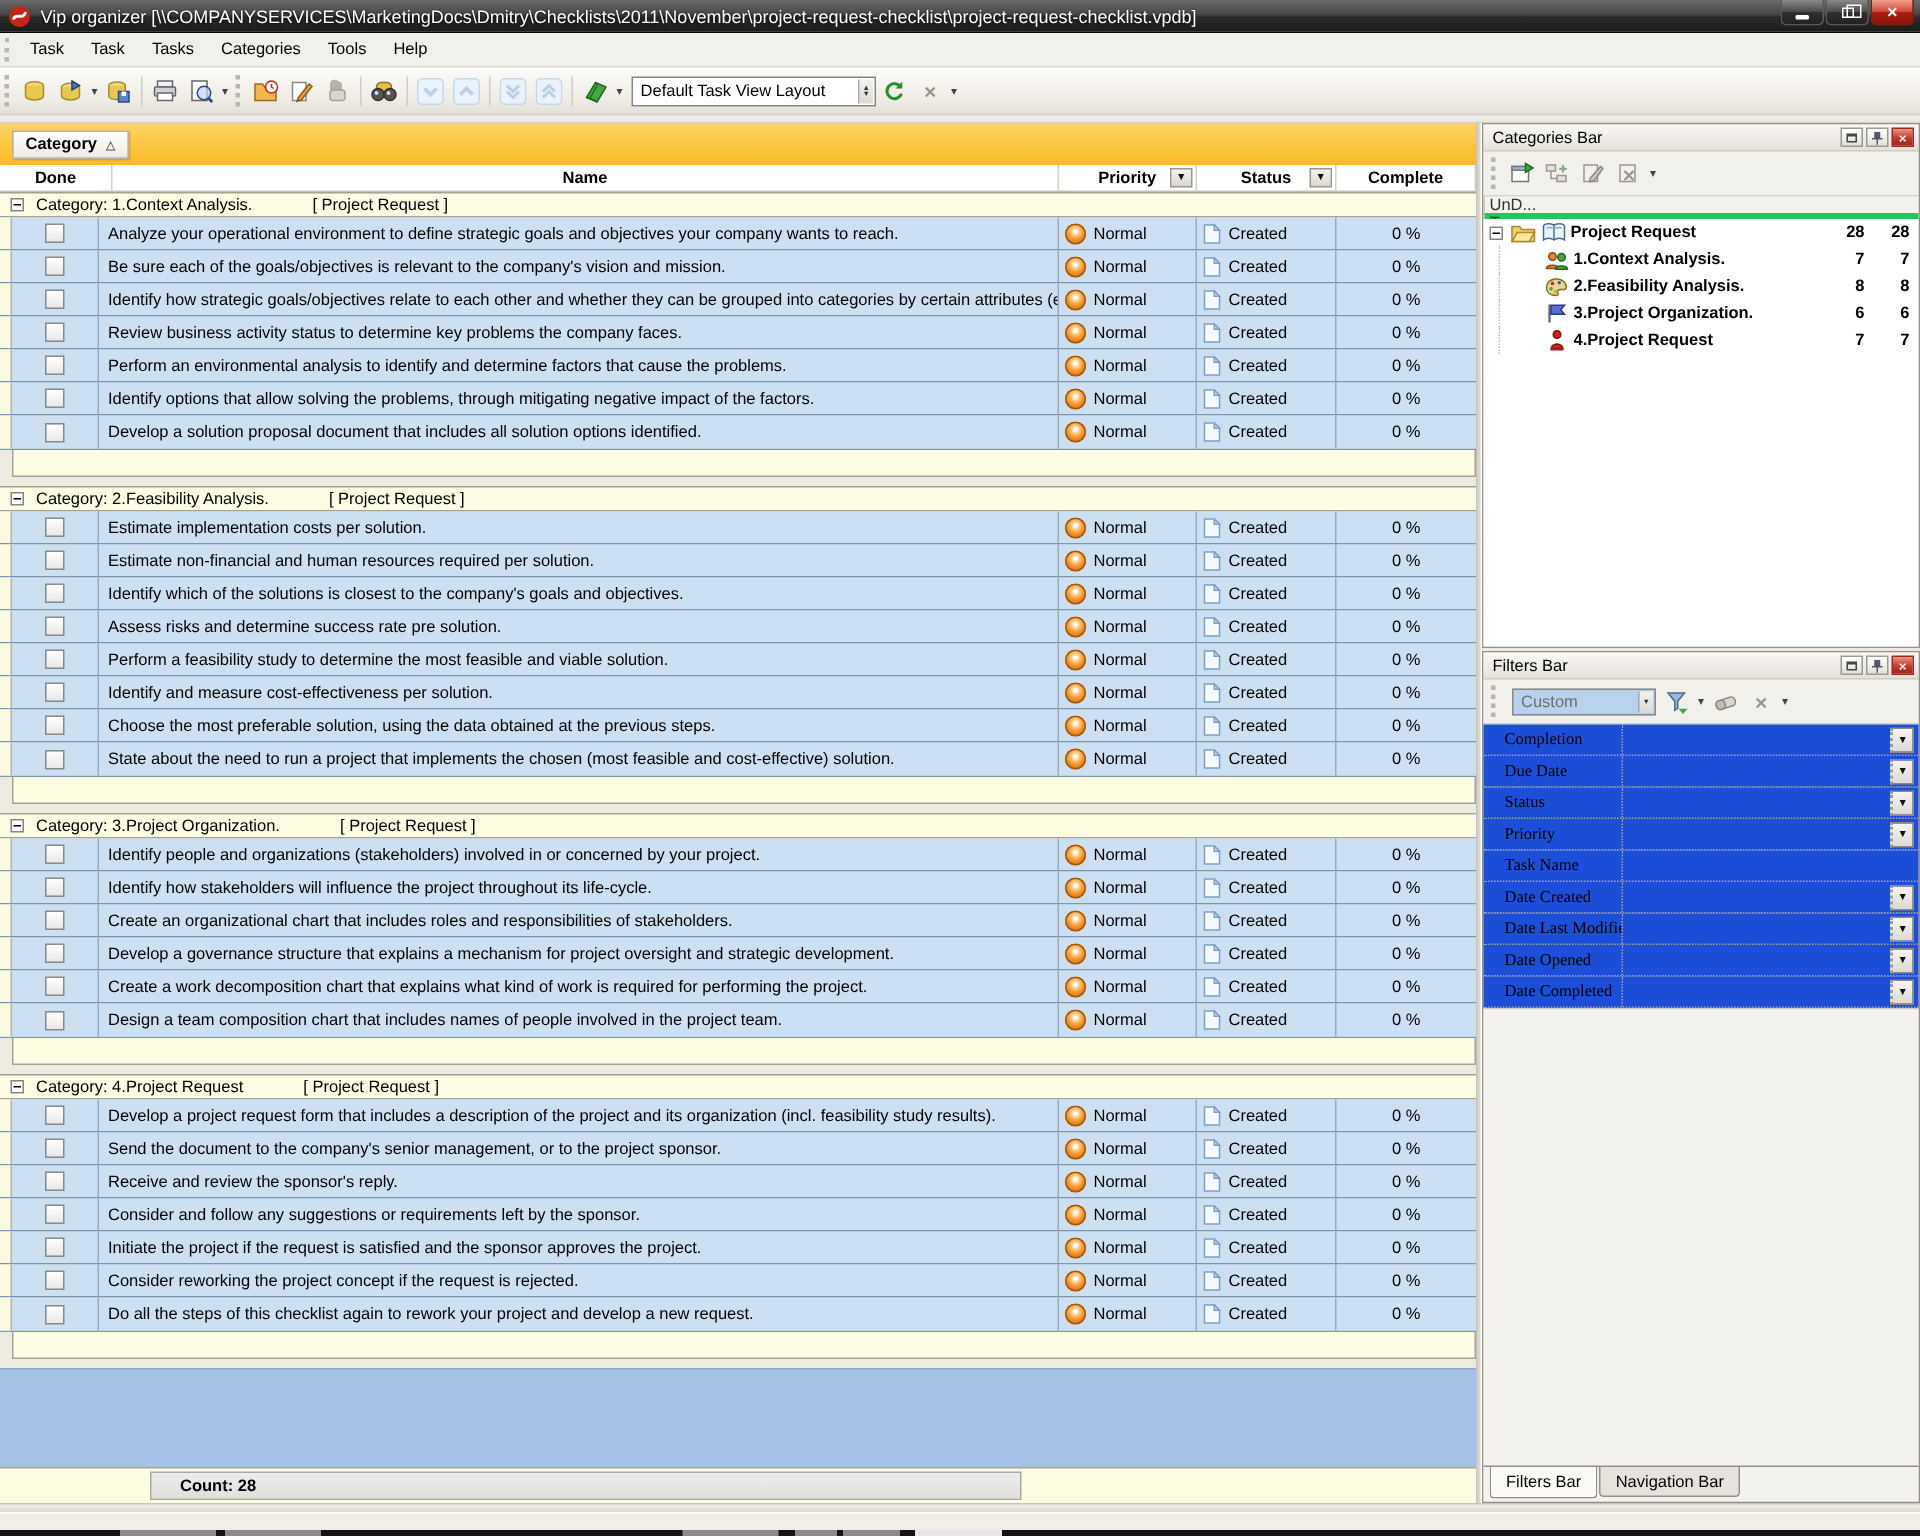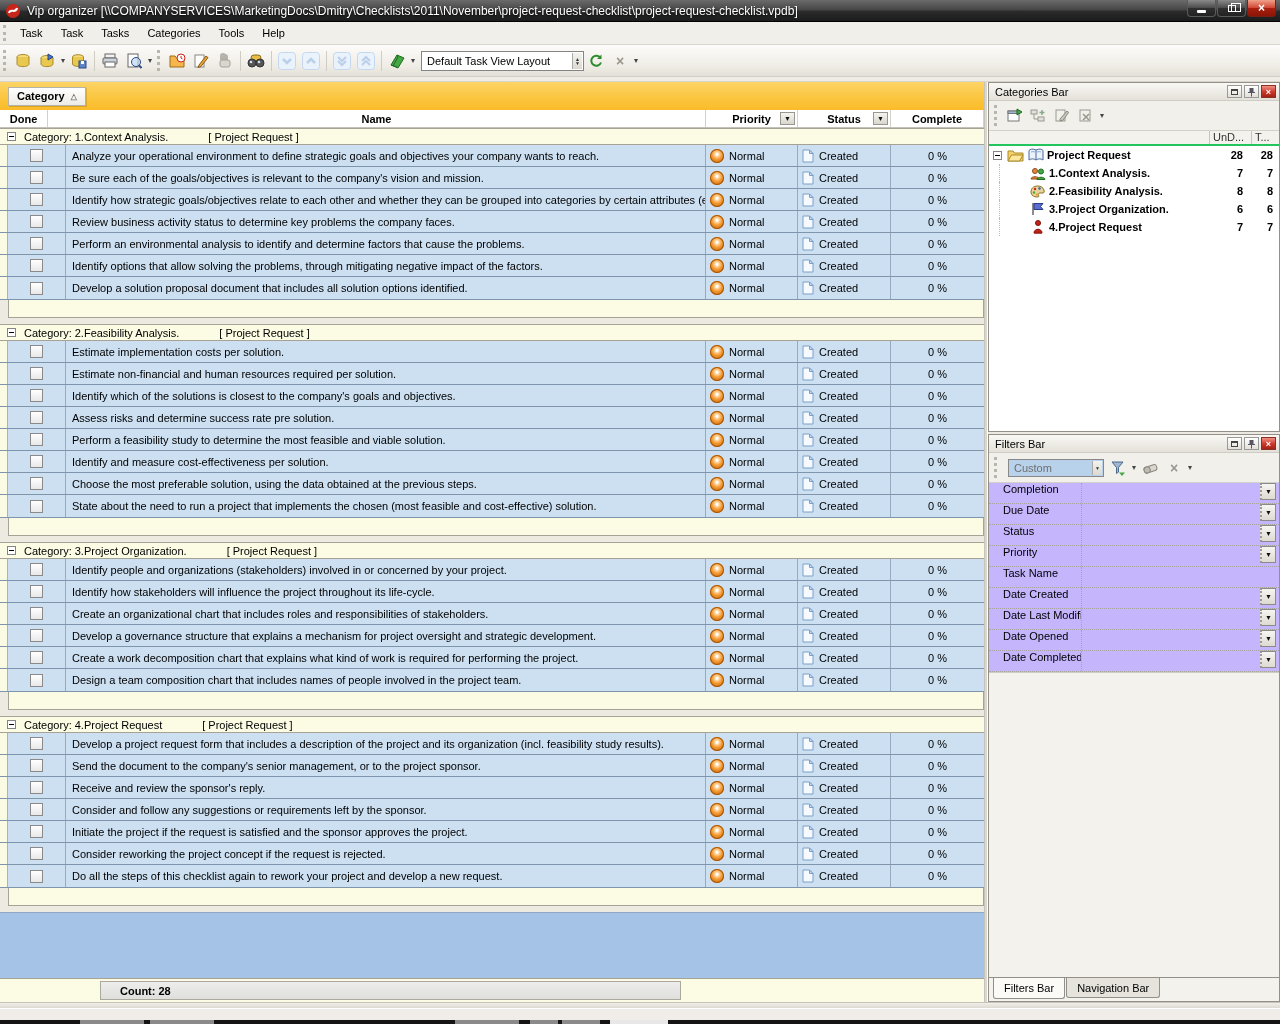--- a/index.html
+++ b/index.html
@@ -49,21 +49,21 @@
 
   
   .groupbar { height:28px; background:linear-gradient(#FDD466,#FBC53D 60%,#FABB29); display:flex; align-items:center; padding-left:8px; }
   .groupbar-btn { height:19px; background:linear-gradient(#FFFFFF,#EDEBE4); border:1px solid #B5B2A8; padding:2px 8px;
     font-weight:bold; display:flex; align-items:center; gap:6px; box-shadow:1px 1px 0 rgba(120,90,0,.25); }
   .sort-tri { font-size:8px; color:#777; }
 
   
   .colhead { height:18px; background:#fff; display:flex; font-weight:bold; border-bottom:1px solid #C4C1B8; }
   .colhead .cell { border-right:1px solid #D4D1C8; display:flex; align-items:center; justify-content:center; position:relative; }
-  .ch-done { width:48px; } .ch-name { flex:1; } .ch-pri { width:92px; } .ch-status { width:93px; } .ch-complete { width:93px; border-right:none; }
+  .ch-done { width:75px; } .ch-name { flex:1; } .ch-pri { width:92px; } .ch-status { width:93px; } .ch-complete { width:93px; border-right:none; }
   .filter-btn { position:absolute; right:2px; top:2px; width:15px; height:13px; border:1px solid #9A978E;
     background:linear-gradient(#F6F4F0,#D9D6CE); display:flex; align-items:center; justify-content:center; font-size:7px; color:#111; }
 
   
   .list-area { flex:1; display:flex; flex-direction:column; overflow:hidden; }
   .cat-row { height:17px; background:#FCFCE4; border:1px solid #A6A396; border-left:none; border-right:none;
     display:flex; align-items:center; }
   .expand-box { width:9px; height:9px; background:#fff; border:1px solid #848484; margin:0 8px 0 7px; position:relative; }
   .expand-box::before { content:""; position:absolute; left:1px; right:1px; top:3px; height:1px; background:#000; }
   .cat-tag { margin-left:40px; }
@@ -96,40 +96,40 @@
   .panel-title { height:18px; background:linear-gradient(#FAF8F4,#E4E1DA); border-bottom:1px solid #CFCCC3;
     display:flex; align-items:center; padding-left:6px; position:relative; }
   .panel-btns { position:absolute; right:3px; top:2px; display:flex; gap:2px; }
   .p-btn { width:15px; height:13px; border:1px solid #999; background:linear-gradient(#fff,#e3e0d9);
     display:flex; align-items:center; justify-content:center; font-size:8px; color:#333; }
   .p-btn.close { background:linear-gradient(#F09083,#C9382A 55%,#A42113); border-color:#8d2f22; color:#fff; font-weight:bold; font-size:9px; }
   .glyph-panelwin { width:7px; height:6px; border:1px solid #444; border-top:2px solid #444; }
   .panel-toolbar { height:30px; border-bottom:1px solid #D4D1C8; display:flex; align-items:center; padding-left:2px; background:#F2F0EB; }
 
   
-  .tree-head { height:15px; background:#F4F2ED; border-bottom:2px solid #22c55e; display:flex; color:#333; }
+  .tree-head { height:15px; background:#F4F2ED; border-bottom:4px solid #22c55e; display:flex; color:#333;flex-direction:column; }
   .tree-head .spacer { flex:1; }
   .th-undone { width:42px; border-left:1px solid #C8C5BC; padding-left:3px; }
   .th-total { width:28px; border-left:1px solid #C8C5BC; padding-left:3px; }
   .tree-body { flex:1; background:#fff; overflow:hidden; }
   .tree-row { height:18px; display:flex; align-items:center; font-weight:bold; }
   .tree-row .lbl { white-space:nowrap; overflow:hidden; flex:1; }
   .tree-num1 { width:42px; text-align:right; padding-right:8px; }
   .tree-num2 { width:28px; text-align:right; padding-right:6px; }
   .tree-expand { width:9px; height:9px; background:#fff; border:1px solid #848484; margin:0 5px 0 4px; position:relative; flex:none; }
   .tree-expand::before { content:""; position:absolute; left:1px; right:1px; top:3px; height:1px; background:#000; }
   .tree-icon { width:17px; height:15px; margin-right:3px; flex:none; display:flex; align-items:center; justify-content:center; }
   .tree-indent { width:30px; flex:none; border-left:1px dotted #bbb; height:100%; margin-left:10px; }
 
   
   .flt-combo { width:96px; height:18px; background:#B9D2EC; border:1px solid #888; color:#6e6e6e;
     display:flex; align-items:center; padding-left:5px; margin:0 2px 0 6px; position:relative; }
   .flt-combo .combo-spin { font-size:5px; }
   .filter-rows { border-bottom:1px solid #CFCCC3; }
-  .filter-row { height:21px; display:flex; align-items:flex-start; border-bottom:1px dotted #A8A59C; background:#c4b5fd; }
+  .filter-row { height:21px; display:flex; align-items:center; border-bottom:1px dotted #A8A59C; background:#1d4ed8;font-family:Liberation Serif, serif; }
   .filter-label { width:92px; padding-left:14px; white-space:nowrap; overflow:hidden; flex:none; }
   .filter-value { flex:1; height:100%; border-left:1px dotted #A8A59C; }
   .filter-dd { width:16px; height:17px; margin:0 3px; border:1px solid #8a8a8a; border-left:2px dotted #9a9a9a;
     background:linear-gradient(#F7F5F1,#DDDAD2); display:flex; align-items:center; justify-content:center; font-size:7px; color:#111; flex:none; }
   .filters-fill { flex:1; background:#F4F2ED; }
   .tabs-row { height:24px; border-top:1px solid #93908A; display:flex; align-items:flex-start; background:#F4F2ED; padding-left:4px; }
   .tab { padding:4px 10px 3px; border:1px solid #93908A; border-top:none; margin-right:1px; background:#E6E3DC;
     border-radius:0 0 3px 3px; }
   .tab.active { background:#FBFAF7; height:21px; }
 

